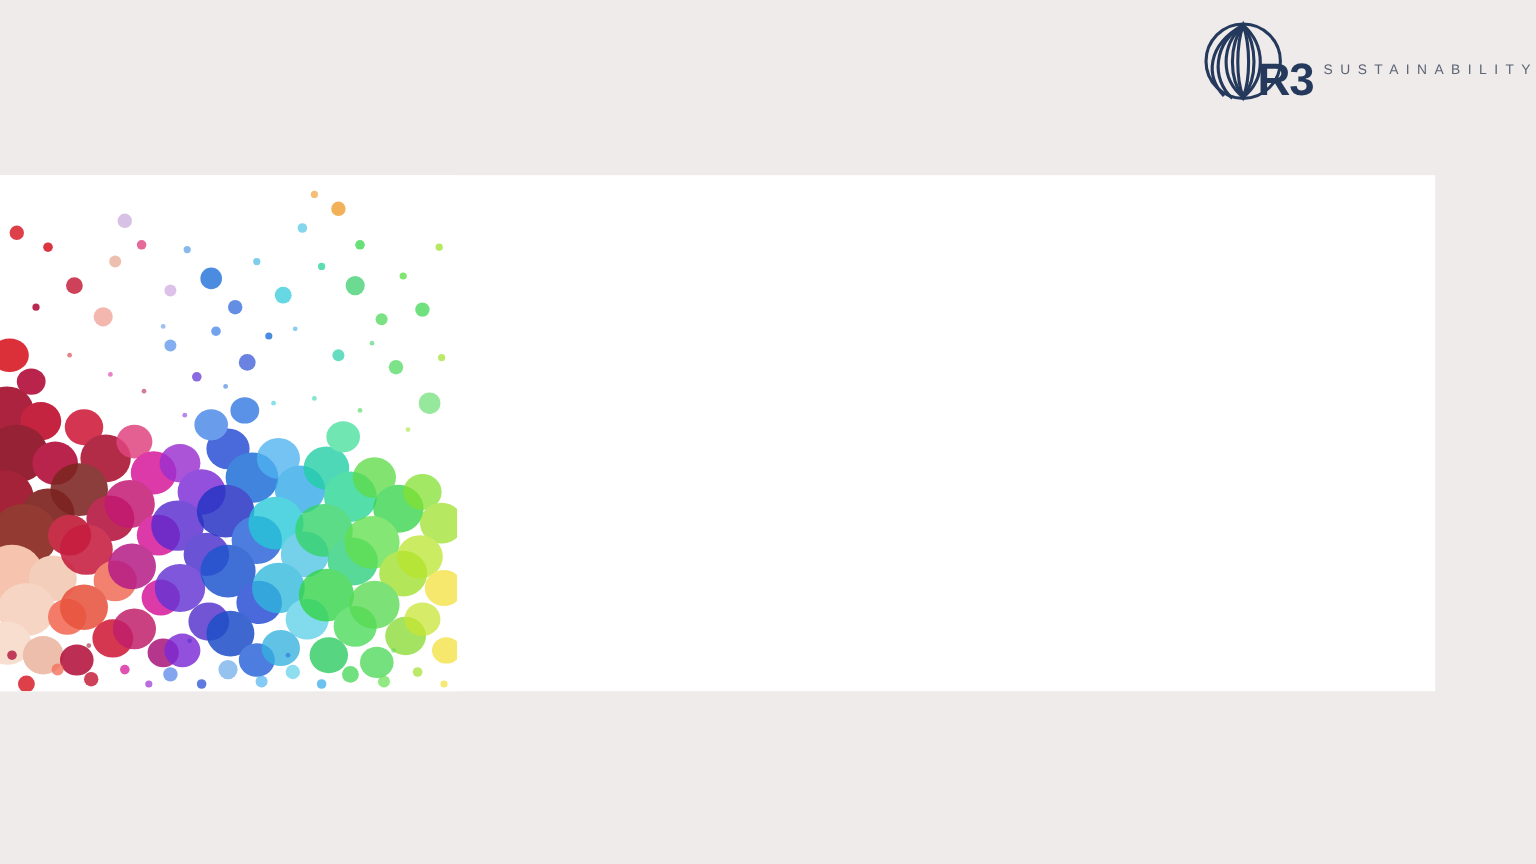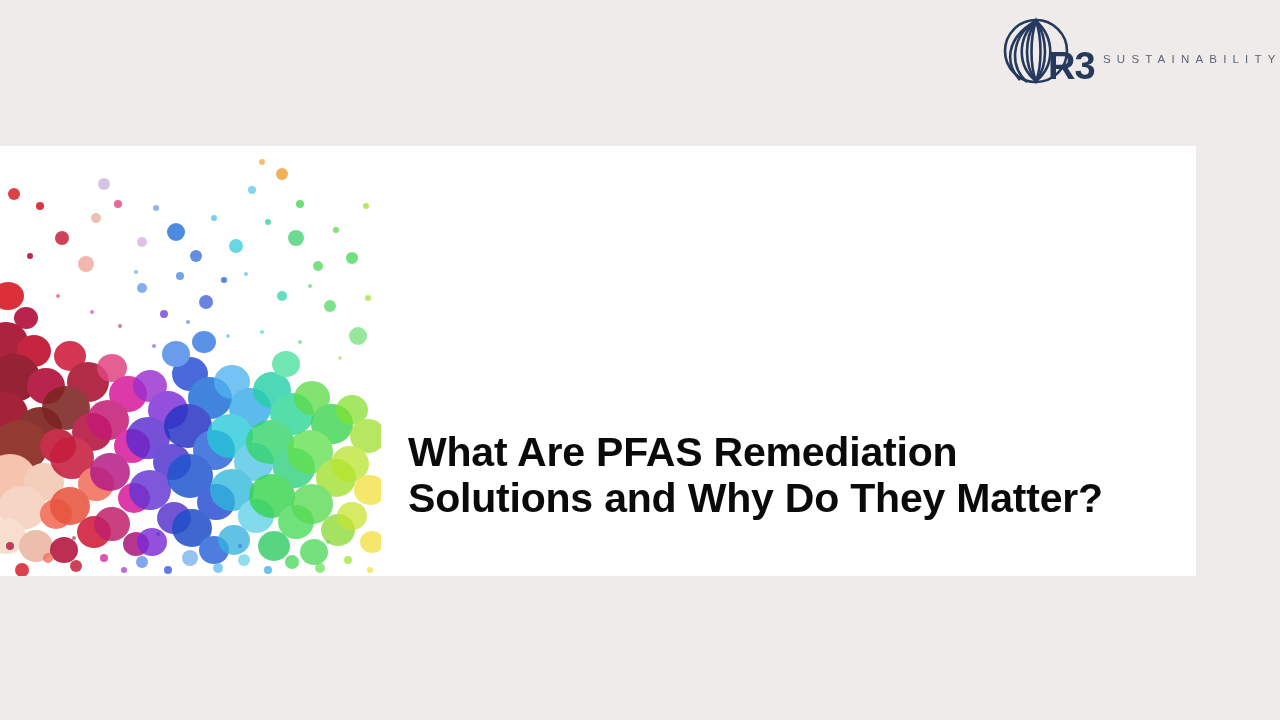--- a/index.html
+++ b/index.html
@@ -294,16 +294,15 @@
           <circle cx="246" cy="128" r="2" fill="#2fa7e8"></circle>
           <circle cx="310" cy="140" r="2" fill="#2ecb62"></circle>
           <circle cx="74" cy="392" r="2" fill="#8e1026"></circle>
           <circle cx="158" cy="388" r="2" fill="#5230cc"></circle>
           <circle cx="240" cy="400" r="2" fill="#1f6fd8"></circle>
           <circle cx="328" cy="396" r="2" fill="#58da52"></circle>
         </g>
       </svg>
     </div>
 
-    <h1 id="headline">What Are PFAS Remediation Solutions and Why Do They Matter?</h1>
 
   </div>
 </div>
 
 </body></html>

